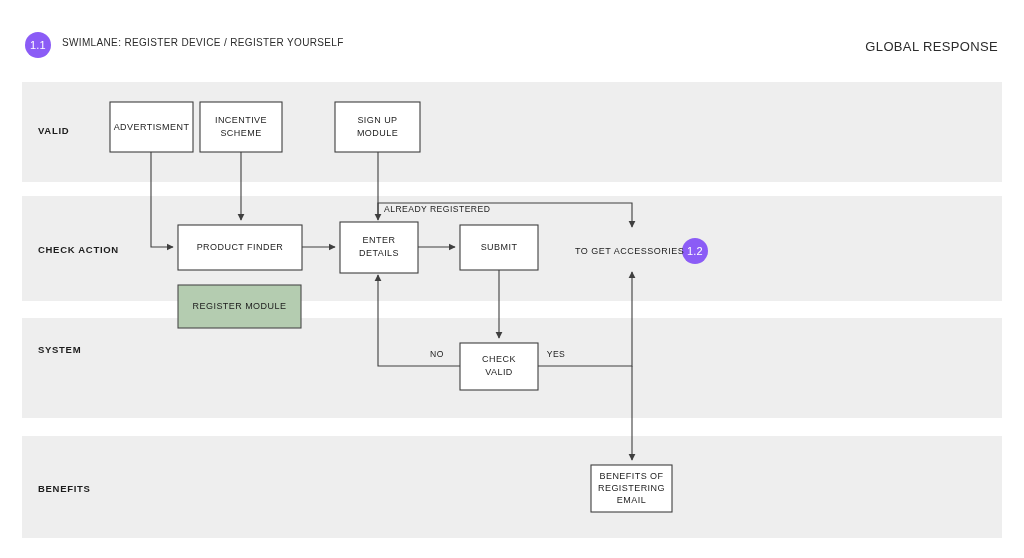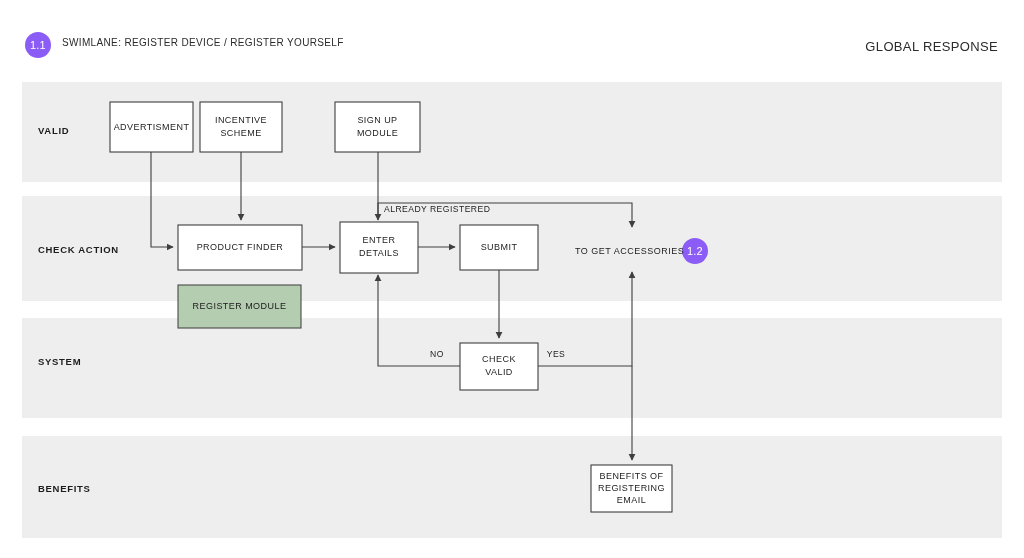--- a/index.html
+++ b/index.html
@@ -126,21 +126,21 @@
     <div id="global-response">GLOBAL RESPONSE</div>
   </div>
 
   <div class="lane-band" style="top:82px;  height:100px;"></div>
   <div class="lane-band" style="top:196px; height:105px;"></div>
   <div class="lane-band" style="top:318px; height:100px;"></div>
   <div class="lane-band" style="top:436px; height:102px;"></div>
 
   <div class="lane-label" style="top:125px;">VALID</div>
   <div class="lane-label" style="top:244px;">CHECK ACTION</div>
-  <div class="lane-label" style="top:356px;">SYSTEM</div>
+  <div class="lane-label" style="top:344px;">SYSTEM</div>
   <div class="lane-label" style="top:483px;">BENEFITS</div>
 
   <div class="badge" id="badge-accessories">1.2</div>
 
   <svg id="flow" viewBox="0 0 1024 558">
     <defs>
       <marker id="arrow" viewBox="0 0 10 10" refX="9" refY="5" markerWidth="6.5" markerHeight="6.5" orient="auto-start-reverse">
         <path d="M 0 0 L 10 5 L 0 10 z" fill="#3f3f3f"></path>
       </marker>
     </defs>

